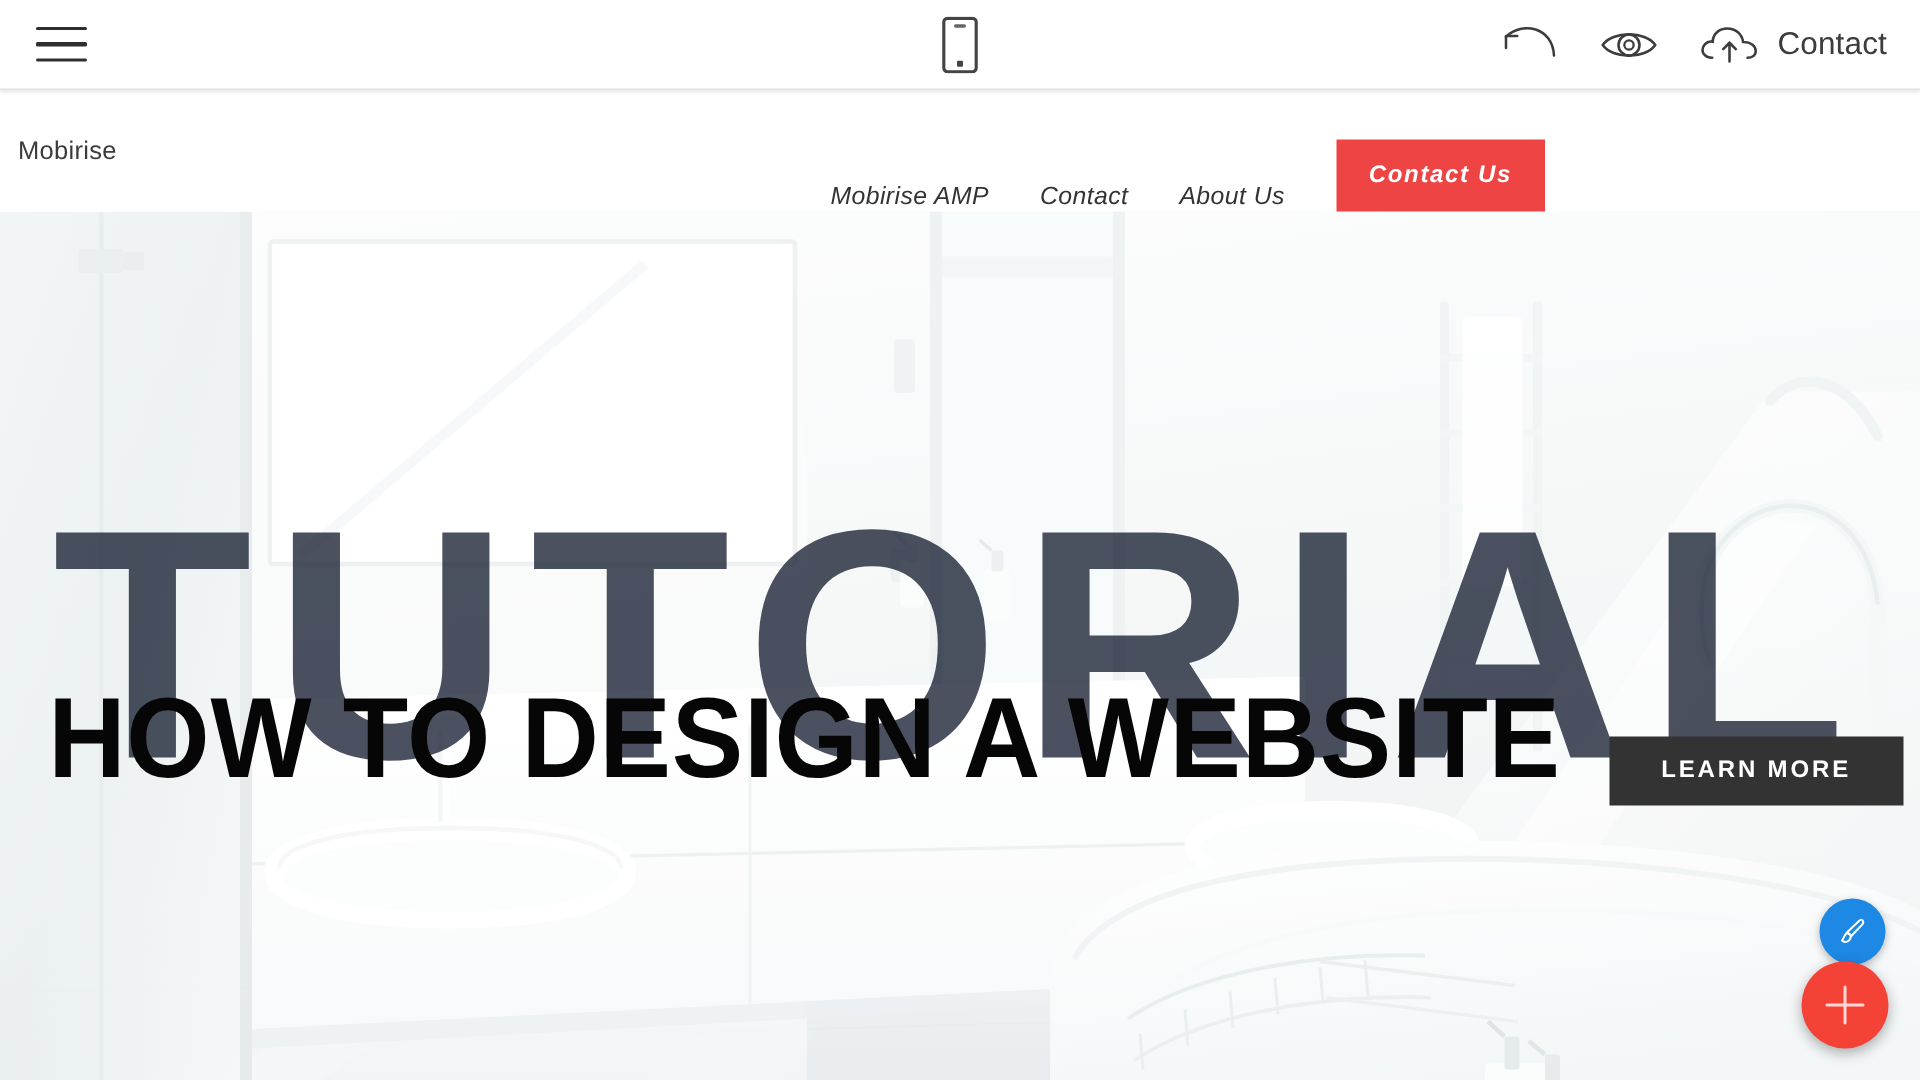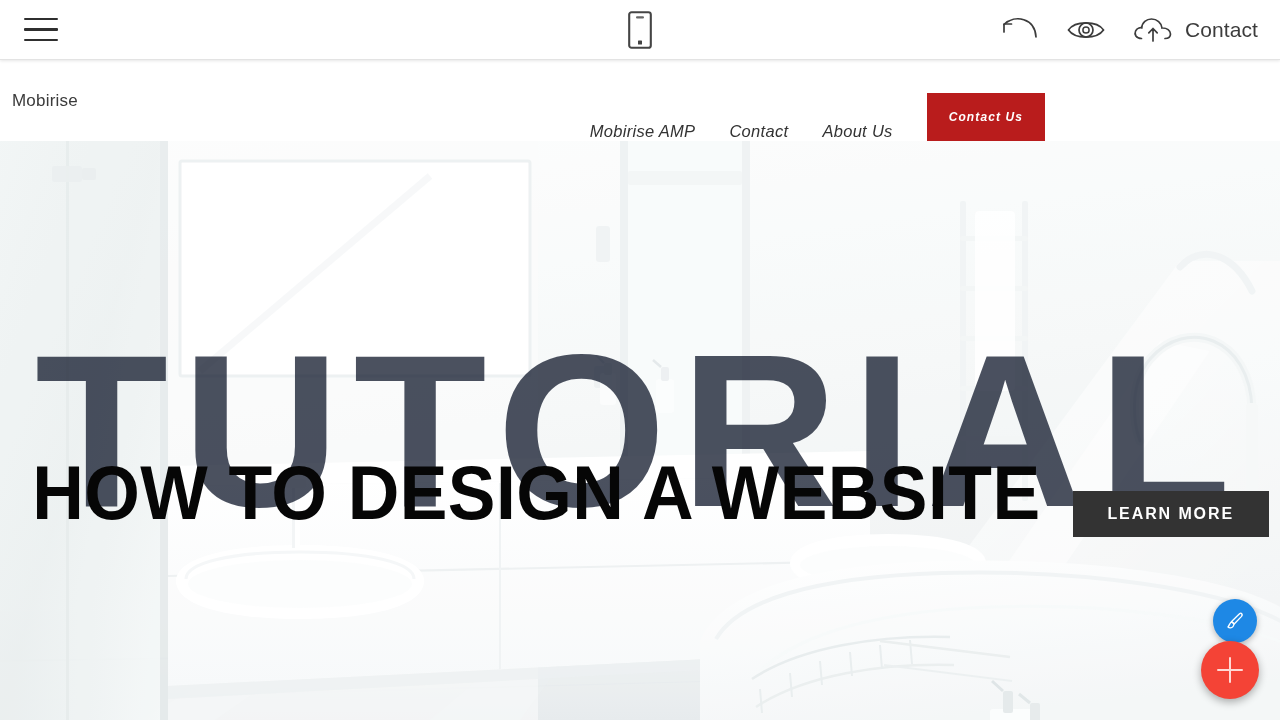--- a/index.html
+++ b/index.html
@@ -126,30 +126,30 @@
   .nav-link {
     font-size: 16.5px;
     color: #333333;
     font-family: "Liberation Sans", sans-serif;
     letter-spacing: 0.3px;
     margin-right: 34px;
     cursor: pointer;
     white-space: nowrap;
   }
   .nav-cta {
-    background: #b91c1c;
+    background: #ef4444;
     color: #ffffff;
-    font-size: 12px;
+    font-size: 16px;
     font-weight: 700;
     letter-spacing: 1.1px;
     padding: 17px 22px;
     height: 48px;
     display: flex;
     align-items: center;
-    margin-right: 23px;
+    margin-right: 38px;
     cursor: pointer;
     white-space: nowrap;
   }
 
   
   .hero {
     position: absolute;
     top: 141px; left: 0;
     width: 1280px;
     height: 579px;

